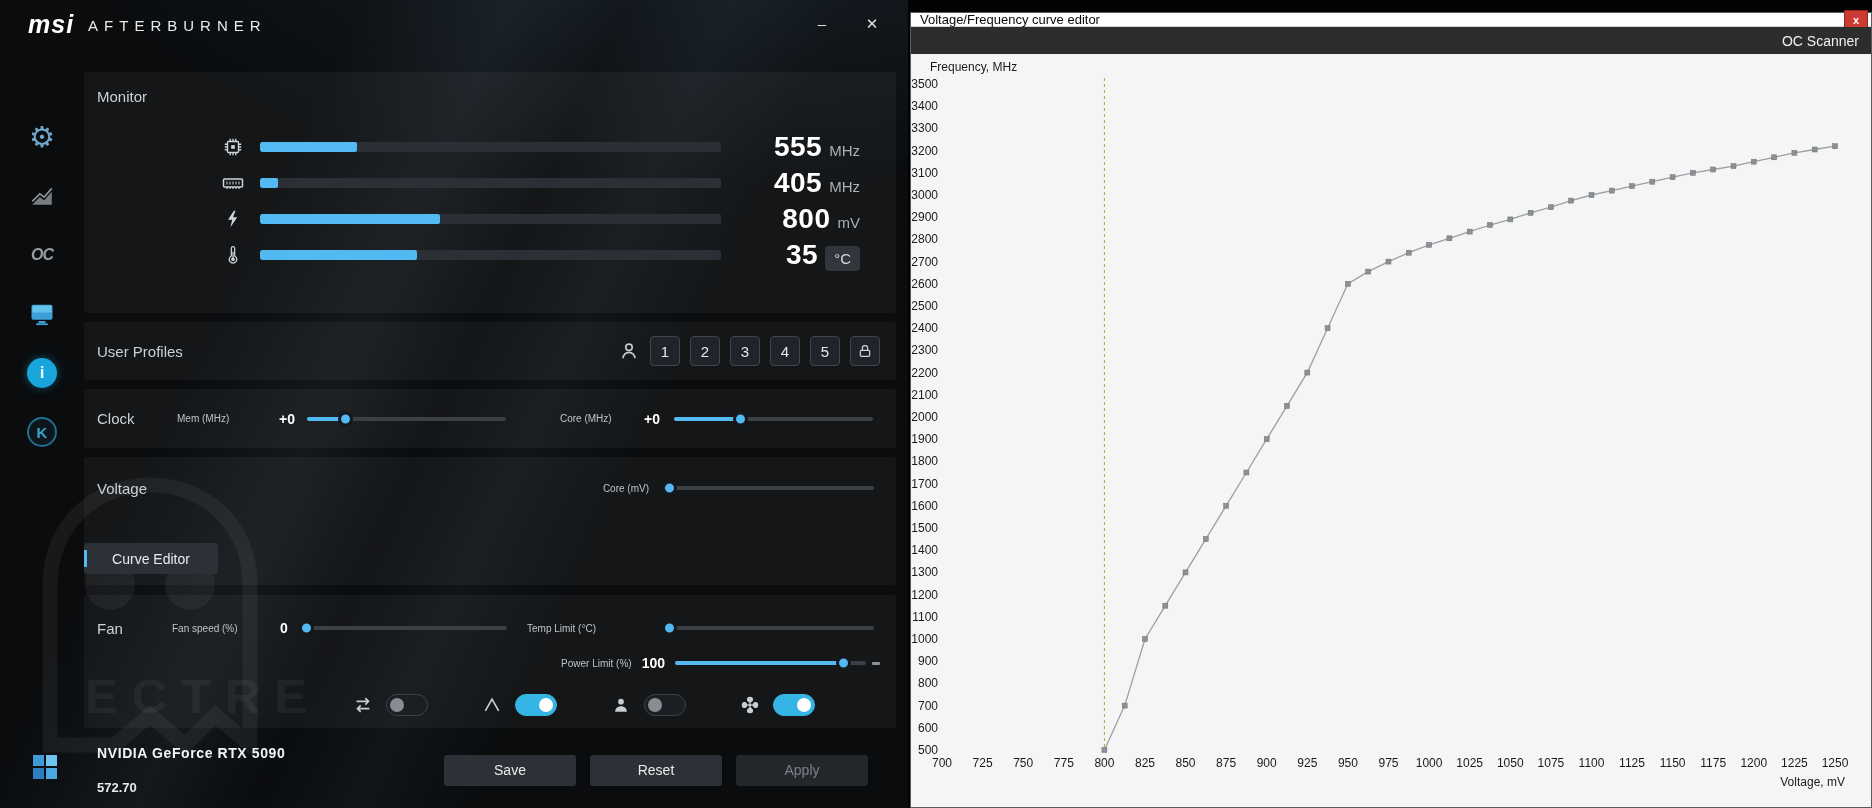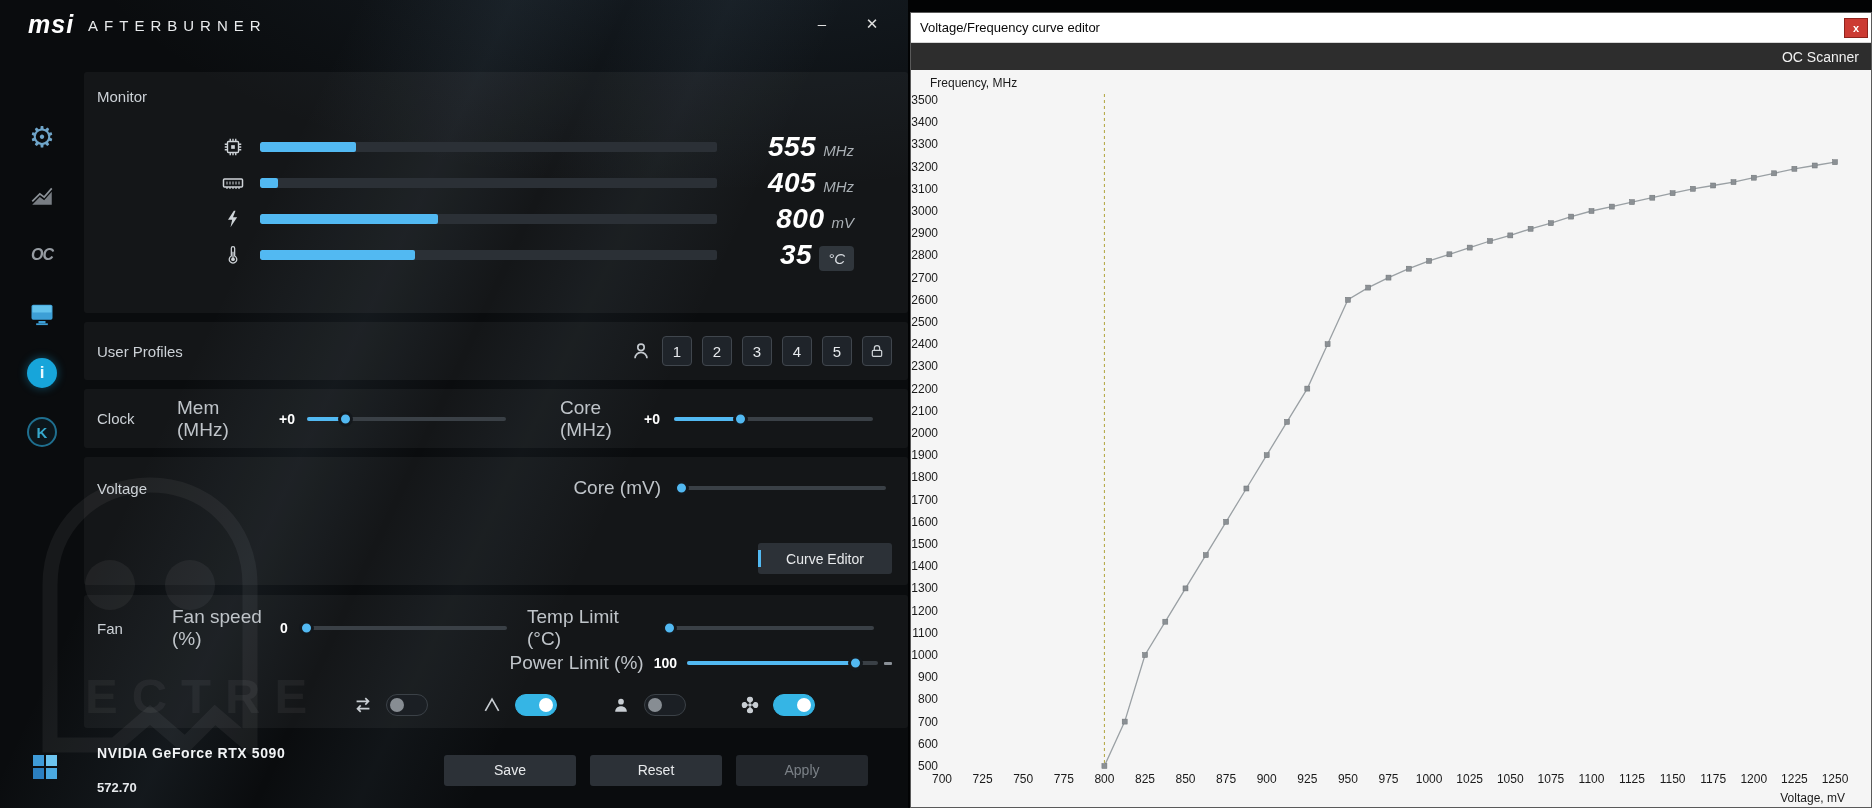--- a/index.html
+++ b/index.html
@@ -30,53 +30,53 @@
   .ico-bench svg { color:#8c9298; }
   .ico-oc { font-size:16px; font-weight:bold; font-style:italic; color:#969ca2; letter-spacing:-1px; }
   .ico-display svg { color:#3d9fd6; }
   .ico-info { width:30px; height:30px; border-radius:50%; background:#17a5da; color:#eafaff; font-weight:bold; font-size:17px; display:flex; align-items:center; justify-content:center; box-shadow:0 0 10px rgba(23,165,218,0.45); }
   .ico-k { width:30px; height:30px; border-radius:50%; border:2px solid #1f6f8f; color:#36a8cc; background:#0c161b; font-weight:bold; font-size:15px; display:flex; align-items:center; justify-content:center; }
   .windows-icon { position:absolute; left:33px; top:755px; width:25px; height:25px; display:grid; grid-template-columns:11px 11px; grid-template-rows:11px 11px; gap:2px; }
   .windows-icon i { display:block; }
   .windows-icon i:nth-child(1){ background:#3f9bd8; } .windows-icon i:nth-child(2){ background:#6cc4ef; }
   .windows-icon i:nth-child(3){ background:#2b7fc0; } .windows-icon i:nth-child(4){ background:#4aa9e0; }
 
-  .ab-content { position:absolute; left:84px; top:48px; right:0; }
+  .ab-content { position:absolute; left:84px; top:48px; right:12px; }
   .panel { background:rgba(255,255,255,0.045); border-radius:3px; position:relative; }
   .panel-title { font-size:15px; color:#ccd1d6; }
 
   .panel-monitor { margin-top:24px; height:241px; padding:16px 0 0 13px; }
   .mon-rows { margin-top:24px; }
   .mon-row { height:36px; display:flex; align-items:center; }
   .mon-ico { width:26px; margin-left:123px; display:flex; justify-content:center; color:#cfd4d8; }
   .mbar { width:466px; height:10px; margin-left:14px; background:#2b3036; border-radius:2px; overflow:hidden; }
   .mbar .fill { height:100%; background:#52b9f2; border-radius:2px; }
-  .mon-val { margin-left:auto; margin-right:54px; width:140px; text-align:right; white-space:nowrap;font-style:italic; }
+  .mon-val { margin-left:auto; margin-right:36px; width:140px; text-align:right; white-space:nowrap; }
   .mon-val b { font-size:28px; color:#fff; font-weight:bold; letter-spacing:0.5px; }
   .mon-val .unit { font-size:15px; color:#aab0b5; margin-left:7px; }
   .mon-val .unit-badge { background:#30363c; border-radius:4px; padding:4px 9px; color:#d8dce0; }
 
   .panel-profiles { margin-top:9px; height:58px; display:flex; align-items:center; padding:0 16px 0 13px; }
   .prof-right { margin-left:auto; display:flex; align-items:center; gap:10px; }
   .prof-ico { color:#c4c9ce; display:flex; }
   .pbtn { width:30px; height:30px; background:#1f242a; border:1px solid #40464d; border-radius:4px; color:#e6e9ec; font-size:15px; display:flex; align-items:center; justify-content:center; }
   .pbtn.lock { color:#cfd4d8; }
 
   .panel-clock { margin-top:9px; height:59px; display:flex; align-items:center; padding-left:13px; }
-  .lbl { font-size:19px; color:#bfc4c9; }
+  .lbl { font-size:10px; color:#bfc4c9; }
   .val { font-size:14px; font-weight:bold; color:#fff; }
 
   .slider { position:relative; height:4px; background:#3a4046; border-radius:2px; }
   .slider .sfill { position:absolute; left:0; top:0; bottom:0; background:#52b9f2; border-radius:2px; }
   .slider .thumb { position:absolute; right:-8px; top:50%; transform:translateY(-50%); width:15px; height:15px; border-radius:50%; background:#52b9f2; border:3px solid #14181c; }
   .w199 { width:199px; } .w205 { width:205px; } .w209 { width:209px; } .w191 { width:191px; }
 
   .panel-voltage { margin-top:9px; height:128px; padding-top:14px; }
   .volt-row1 { height:34px; display:flex; align-items:center; padding:0 22px 0 13px; }
-  .volt-row2 { margin-top:38px; display:flex; justify-content:flex-end; padding-right:16px; }
+  .volt-row2 { margin-top:38px; display:flex; justify-content:flex-start; padding-right:16px; }
   .btn { height:31px; background:#2c3137; border:none; border-radius:3px; color:#e8eaec; font-size:14px; font-family:inherit; display:flex; align-items:center; justify-content:center; }
   .btn-curve { width:134px; position:relative; }
   .btn-curve::before { content:""; position:absolute; left:0; top:7px; bottom:7px; width:3px; background:#52b9f2; }
 
   .panel-fan { margin-top:10px; height:133px; padding-top:14px; }
   .fan-row1 { height:38px; display:flex; align-items:center; padding:0 22px 0 13px; }
   .fan-row2 { height:32px; display:flex; align-items:center; padding:0 16px 0 13px; }
   .fan-row3 { margin-top:8px; height:36px; display:flex; align-items:center; padding-left:267px; }
   .tick-dash { width:8px; height:3px; background:#8a9097; margin-left:6px; border-radius:1px; }
 
@@ -90,21 +90,21 @@
   .ab-footer { position:absolute; left:84px; right:12px; top:740px; height:60px; display:flex; align-items:center; }
   .gpu-block { margin-left:13px; }
   .gpu-name { font-size:14px; font-weight:bold; color:#f2f4f6; letter-spacing:0.6px; }
   .gpu-driver { font-size:13px; font-weight:bold; color:#e6e9ec; margin-top:19px; }
   .footer-btns { margin-left:auto; display:flex; gap:14px; margin-right:28px; }
   .btn-footer { width:132px; }
   .btn-apply { background:#23272c; color:#7b8187; }
 
   
   .vf-window { position:absolute; left:910px; top:12px; width:962px; height:796px; background:#f2f2f2; border:1px solid #5a5a5a; display:flex; flex-direction:column; }
-  .vf-titlebar { height:30px; background:#ffffff; border-bottom:1px solid #d6d6d6; display:flex; align-items:center; padding-left:9px; font-size:13px; color:#0a0a0a; }
+  .vf-titlebar { height:14px; background:#ffffff; border-bottom:1px solid #d6d6d6; display:flex; align-items:center; padding-left:9px; font-size:13px; color:#0a0a0a; }
   .vf-close { margin-left:auto; width:24px; height:20px; margin-right:3px; background:#cc3b33; color:#fff; font-size:11px; font-weight:bold; display:flex; align-items:center; justify-content:center; border:1px solid #8f231d; }
   .vf-toolbar { height:27px; background:#2d2d2d; display:flex; align-items:center; justify-content:flex-end; padding-right:12px; }
   .vf-toolbar span { color:#f0f0f0; font-size:14px; }
   .vf-chart-area { flex:1; background:#f5f5f5; position:relative; }
   .vf-chart-area svg { position:absolute; inset:0; width:100%; height:100%; }
   svg .tick { font-family:"Liberation Sans", sans-serif; font-size:12px; fill:#1a1a1a; }
   svg .axis-label { font-family:"Liberation Sans", sans-serif; font-size:12px; fill:#1a1a1a; }
 </style>
 </head>
 <body>

